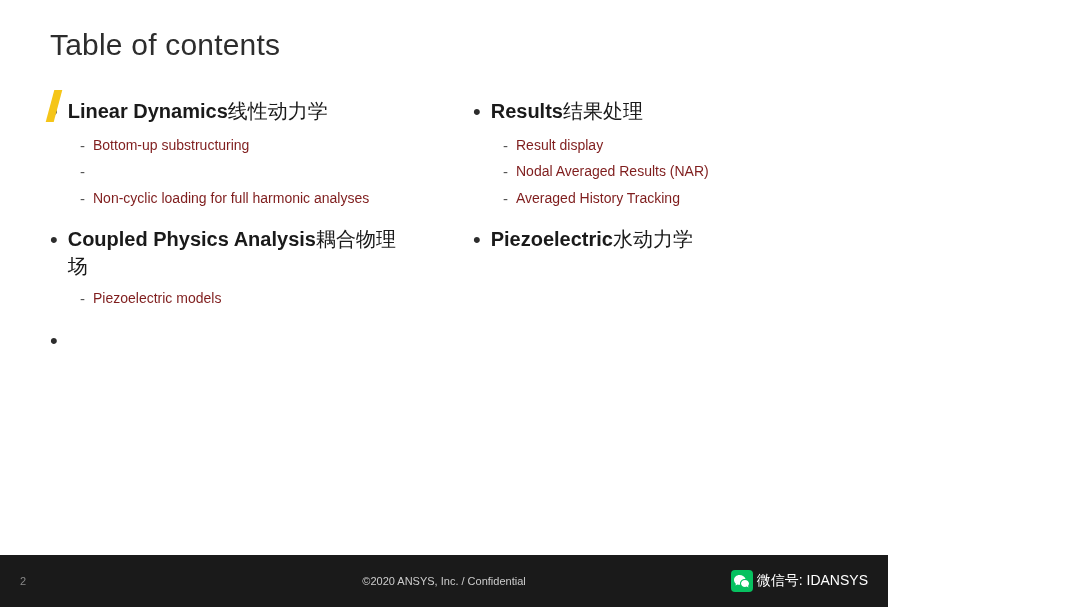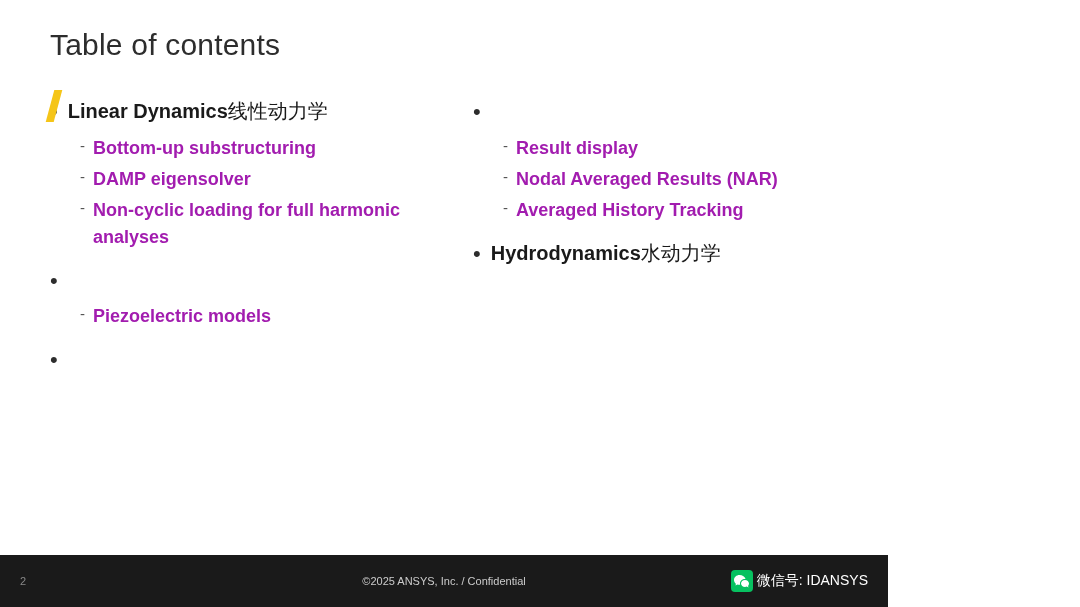--- a/index.html
+++ b/index.html
@@ -108,24 +108,24 @@
 
     .sub-dash {
       color: #555;
       margin-right: 8px;
       font-size: 15px;
       line-height: 1.5;
       flex-shrink: 0;
     }
 
     .sub-text {
-      font-size: 18px;
-      color: #a21caf;
+      font-size: 14px;
+      color: #7f1d1d;
       line-height: 1.5;
-      font-weight: 700;
+      font-weight: 400;
     }
 
     
     .footer {
       height: 52px;
       background: #1a1a1a;
       display: flex;
       align-items: center;
       justify-content: flex-end;
       padding: 0 20px;
@@ -192,78 +192,83 @@
             <span>Linear Dynamics</span><span class="cn">线性动力学</span>
           </span>
         </div>
         <div class="sub-bullets">
           <div class="sub-bullet">
             <span class="sub-dash">-</span>
             <span class="sub-text">Bottom-up substructuring</span>
           </div>
           <div class="sub-bullet">
             <span class="sub-dash">-</span>
-            <span class="sub-text">DAMP eigensolver</span>
           </div>
           <div class="sub-bullet">
             <span class="sub-dash">-</span>
             <span class="sub-text">Non-cyclic loading for full harmonic analyses</span>
           </div>
         </div>
 
         <div class="bullet-main">
           <span class="bullet-dot">•</span>
+          <span class="bullet-text-main">
+            <span>Coupled Physics Analysis</span><span class="cn">耦合物理场</span>
+          </span>
         </div>
         <div class="sub-bullets">
           <div class="sub-bullet">
             <span class="sub-dash">-</span>
             <span class="sub-text">Piezoelectric models</span>
           </div>
         </div>
 
         <div class="bullet-main">
           <span class="bullet-dot">•</span>
         </div>
 
       </div>
 
       <div class="col-right">
 
         <div class="bullet-main">
           <span class="bullet-dot">•</span>
+          <span class="bullet-text-main">
+            <span>Results</span><span class="cn">结果处理</span>
+          </span>
         </div>
         <div class="sub-bullets">
           <div class="sub-bullet">
             <span class="sub-dash">-</span>
             <span class="sub-text">Result display</span>
           </div>
           <div class="sub-bullet">
             <span class="sub-dash">-</span>
             <span class="sub-text">Nodal Averaged Results (NAR)</span>
           </div>
           <div class="sub-bullet">
             <span class="sub-dash">-</span>
             <span class="sub-text">Averaged History Tracking</span>
           </div>
         </div>
 
         <div class="bullet-main">
           <span class="bullet-dot">•</span>
           <span class="bullet-text-main">
-            <span>Hydrodynamics</span><span class="cn">水动力学</span>
+            <span>Piezoelectric</span><span class="cn">水动力学</span>
           </span>
         </div>
 
       </div>
     </div>
   </div>
 
   <div class="footer">
     <span class="footer-left">2</span>
-    <span class="footer-center">©2025 ANSYS, Inc. / Confidential</span>
+    <span class="footer-center">©2020 ANSYS, Inc. / Confidential</span>
     <div class="footer-right">
       <div class="wechat-icon">
         <svg width="16" height="14" viewBox="0 0 16 14" fill="white">
           <path d="M5.5 1C2.46 1 0 3.24 0 6c0 1.52.73 2.87 1.87 3.79L1.5 11.5l1.97-1.05C3.93 10.63 4.7 10.75 5.5 10.75c.21 0 .42-.01.62-.03A4.14 4.14 0 0 1 6 9.5C6 7.01 8.24 5 11 5c.18 0 .36.01.54.02C11.07 2.76 8.53 1 5.5 1z"></path>
           <path d="M11 6c-2.21 0-4 1.57-4 3.5S8.79 13 11 13c.65 0 1.26-.15 1.8-.41L14.5 13.5l-.44-1.56C14.65 11.29 15 10.43 15 9.5 15 7.57 13.21 6 11 6z"></path>
         </svg>
       </div>
       <span class="footer-wechat-text">微信号: IDANSYS</span>
     </div>
   </div>

